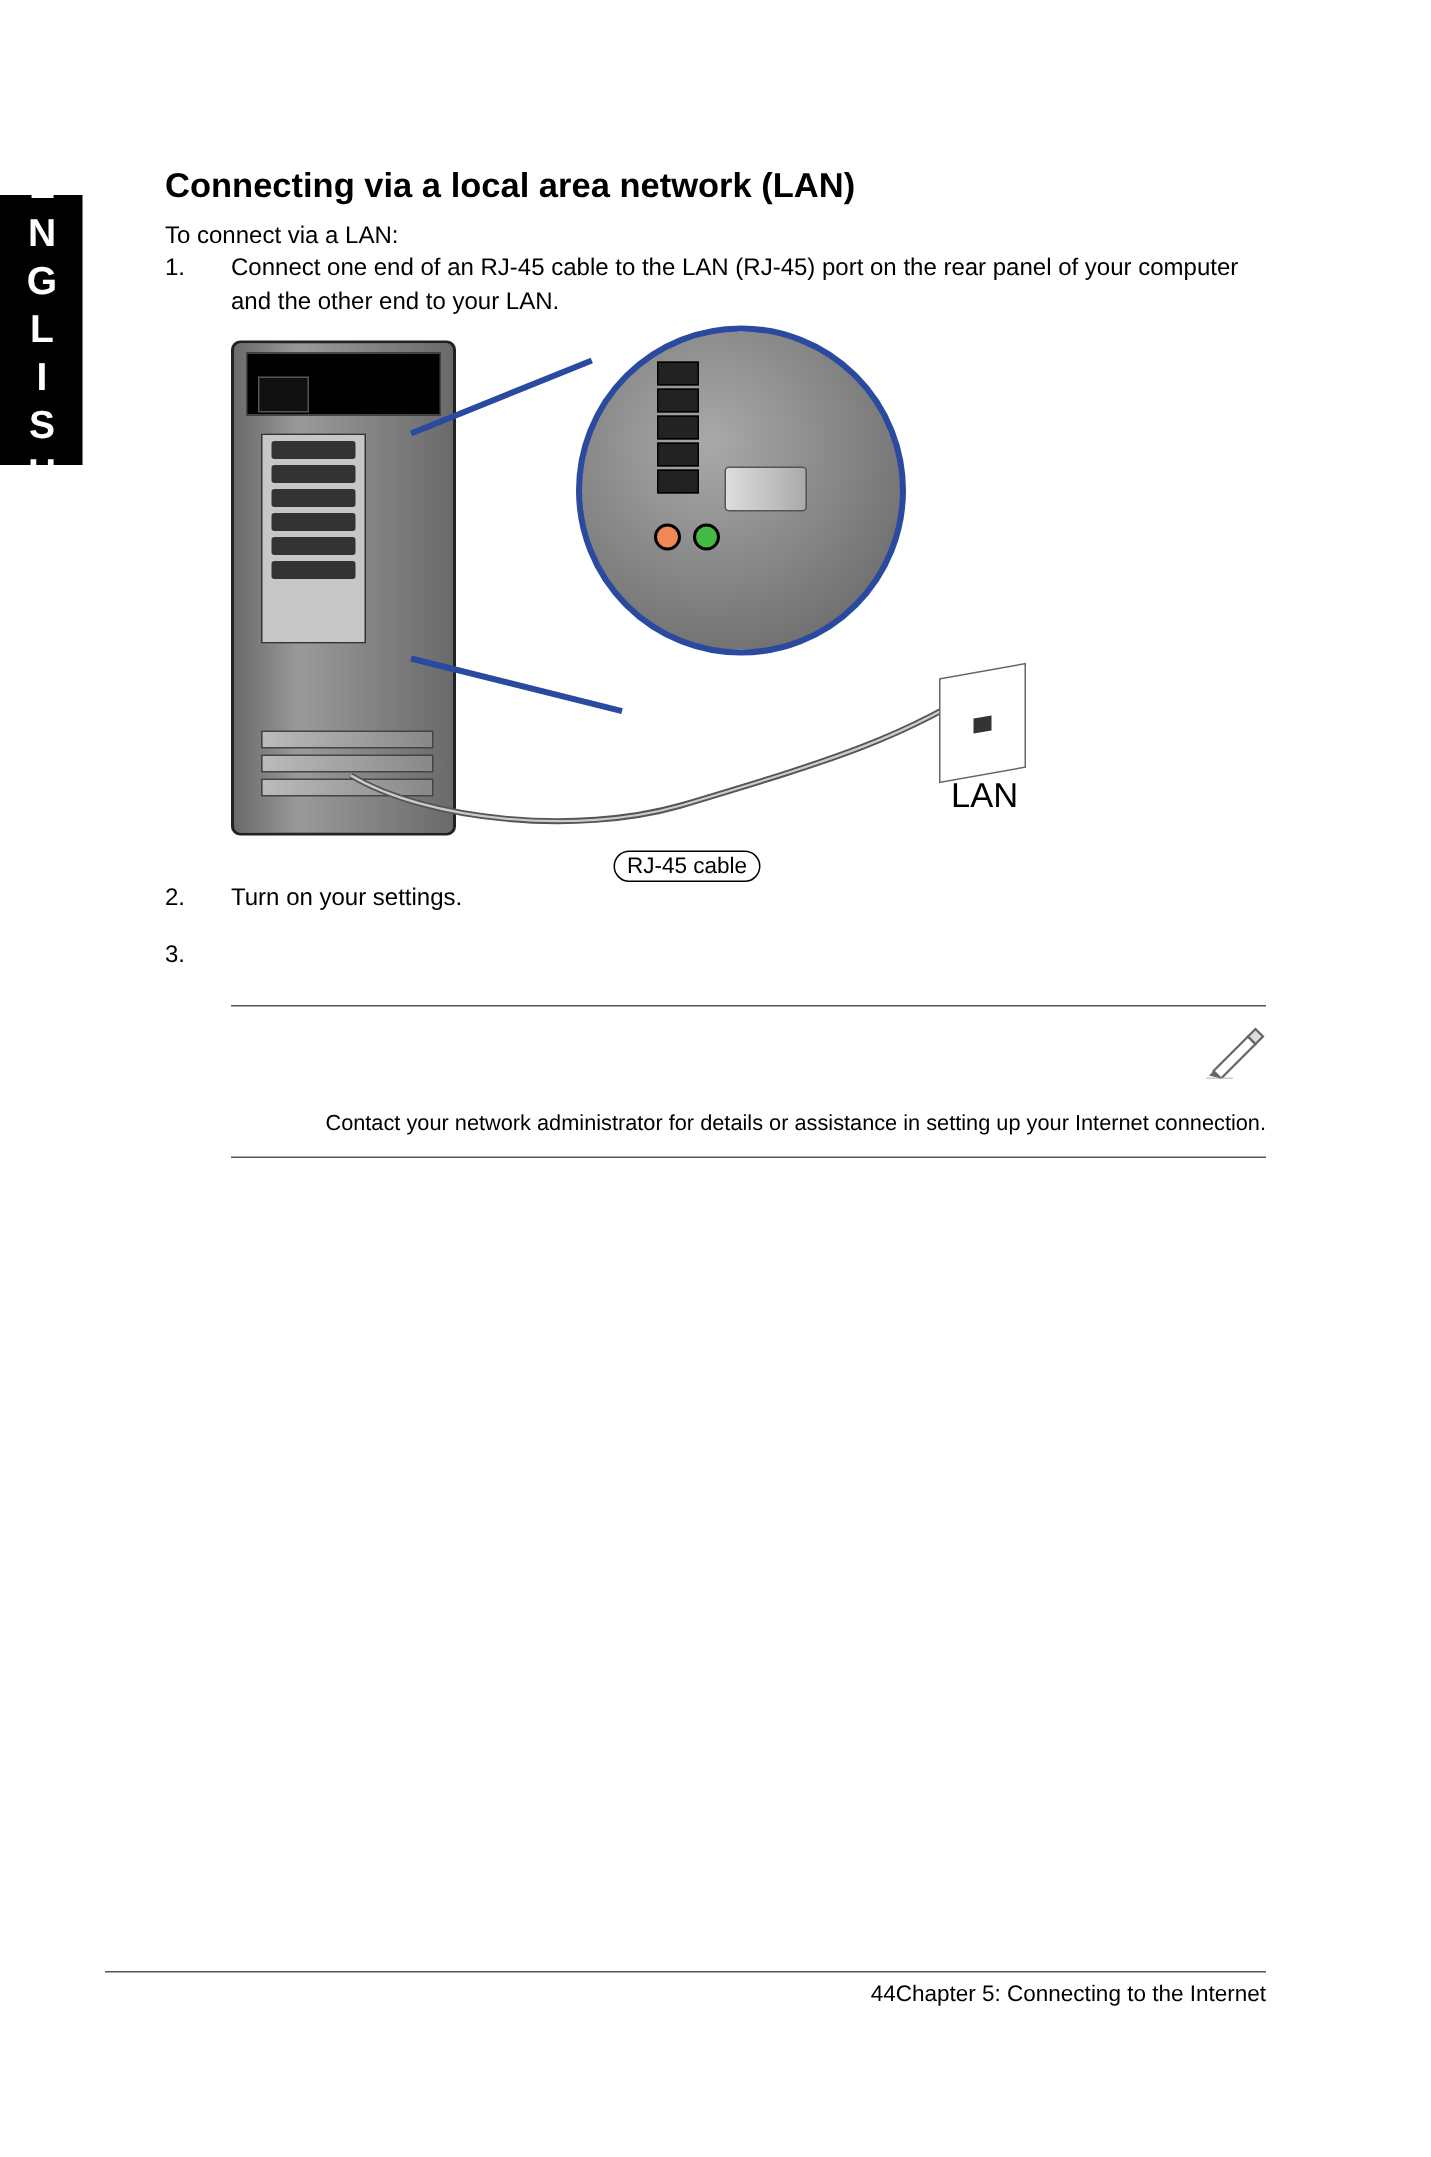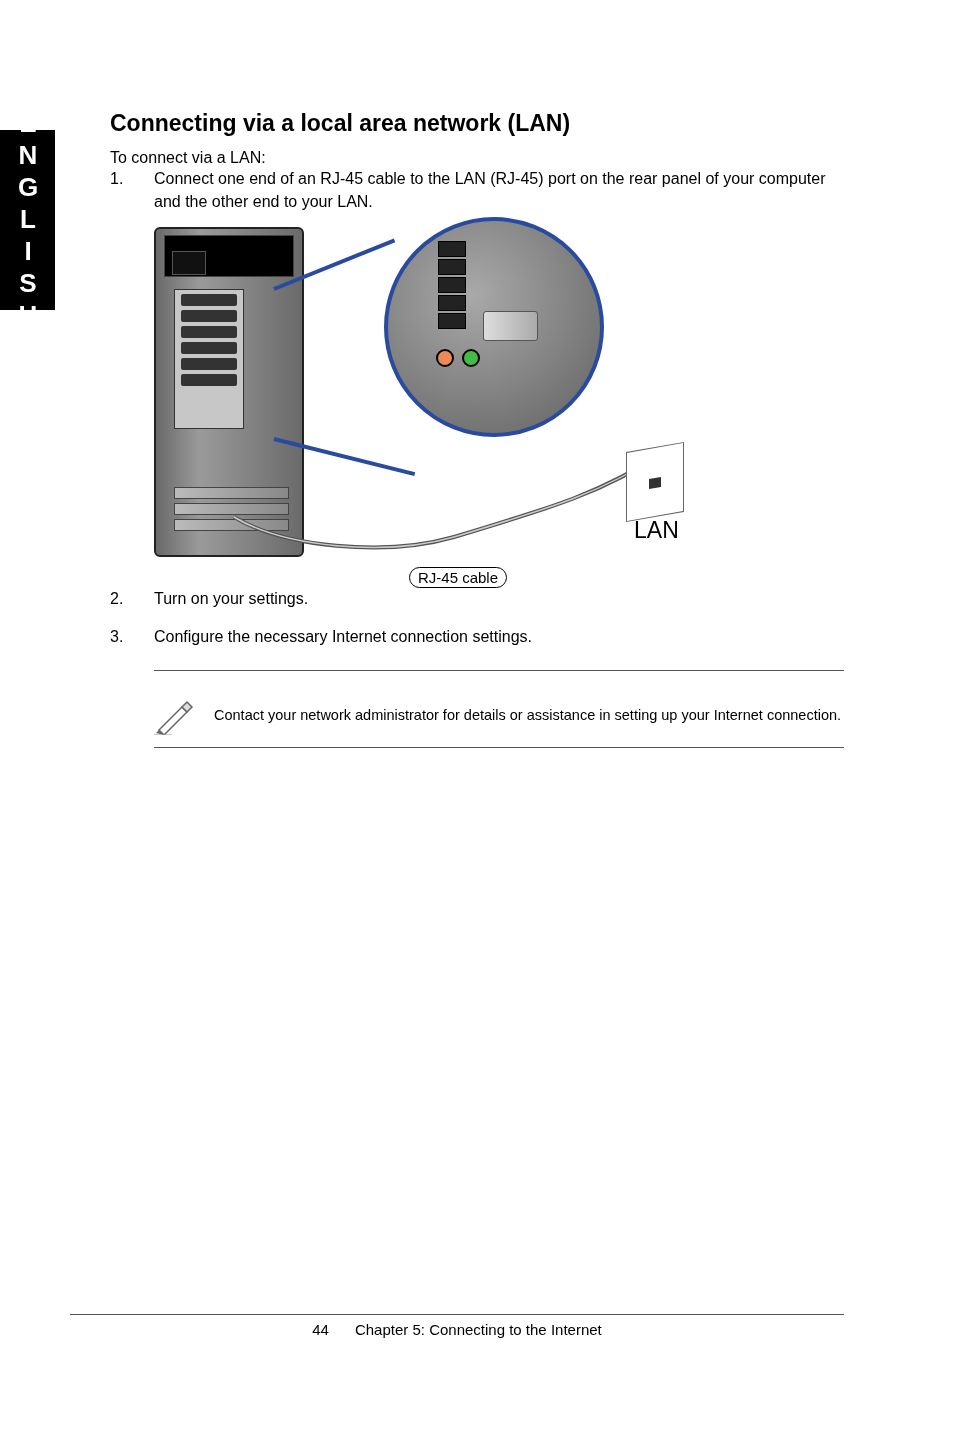--- a/index.html
+++ b/index.html
@@ -27,24 +27,24 @@
 .zoom .aud span { width: 18px; height: 18px; border-radius: 50%; display: inline-block; border: 2px solid #000; }
 .zoom .aud .a1 { background: #e85; } .zoom .aud .a2 { background: #4b4; }
 .zoom .plug { position: absolute; left: 95px; top: 90px; width: 55px; height: 30px; background: linear-gradient(90deg,#ddd,#aaa); border: 1px solid #555; border-radius: 3px; }
 .lead1 { position: absolute; left: 120px; top: 60px; width: 130px; height: 4px; background: #2a4aa0; transform: rotate(-22deg); transform-origin: left center; }
 .lead2 { position: absolute; left: 120px; top: 210px; width: 145px; height: 4px; background: #2a4aa0; transform: rotate(14deg); transform-origin: left center; }
 .cable-label { position: absolute; left: 255px; top: 300px; font-size: 15px; padding: 1px 8px; border: 1.5px solid #000; border-radius: 12px; background: #fff; margin-top: 40px; }
 .lan-label { position: absolute; left: 480px; top: 290px; font-size: 23px; }
 .wall { position: absolute; right: 10px; top: 220px; width: 58px; height: 70px; background: #fff; border: 1px solid #666; transform: skewY(-10deg); }
 .wall::after { content: ""; position: absolute; left: 22px; top: 30px; width: 12px; height: 10px; background: #333; }
 .cable-path { position: absolute; left: 70px; top: 170px; width: 470px; height: 170px; }
-.note-box { display: flex; align-items: center; gap: 20px; margin-top: 22px; padding-top: 24px; border-top: 1.5px solid #555; border-bottom: 1.5px solid #555; padding-bottom: 12px; margin-left: 44px; }
+.note-box { display: flex; align-items: flex-end; gap: 20px; margin-top: 22px; padding-top: 8px; border-top: 1.5px solid #555; border-bottom: 1.5px solid #555; padding-bottom: 12px; margin-left: 44px; flex-direction: column; }
 .note-box svg { flex-shrink: 0; }
 .note-box p { font-size: 14.5px; line-height: 1.4; }
-.footer { position: absolute; left: 70px; right: 110px; bottom: 100px; border-top: 1.5px solid #555; padding-top: 6px; display: flex; justify-content: center; font-size: 15px; gap: 26px; }
+.footer { position: absolute; left: 70px; right: 110px; bottom: 100px; border-top: 1.5px solid #555; padding-top: 6px; display: flex; justify-content: flex-end; font-size: 15px; }
 </style>
 </head>
 <body>
 
 <div class="side-tab">
   <span>ENGLISH</span>
 </div>
 
 <div class="content">
   <h2>Connecting via a local area network (LAN)</h2>
@@ -99,21 +99,20 @@
     <span class="lan-label">LAN</span>
   </div>
 
   <ol class="steps">
     <li>
       <span class="num">2.</span>
       <span>Turn on your settings.</span>
     </li>
     <li>
       <span class="num">3.</span>
-      <span>Configure the necessary Internet connection settings.</span>
     </li>
   </ol>
 
   <div class="note-box">
     <svg width="40" height="40" viewBox="0 0 40 40">
       <path d="M 5 35 L 28 12 L 33 17 L 10 40 Z" fill="#fff" stroke="#666" stroke-width="1.5"></path>
       <path d="M 28 12 L 33 7 L 38 12 L 33 17 Z" fill="#ddd" stroke="#666" stroke-width="1.5"></path>
       <path d="M 2 38 L 5 35 L 10 40 Z" fill="#666"></path>
       <path d="M 0 40 L 18 40" stroke="#999" stroke-width="1"></path>
     </svg>

